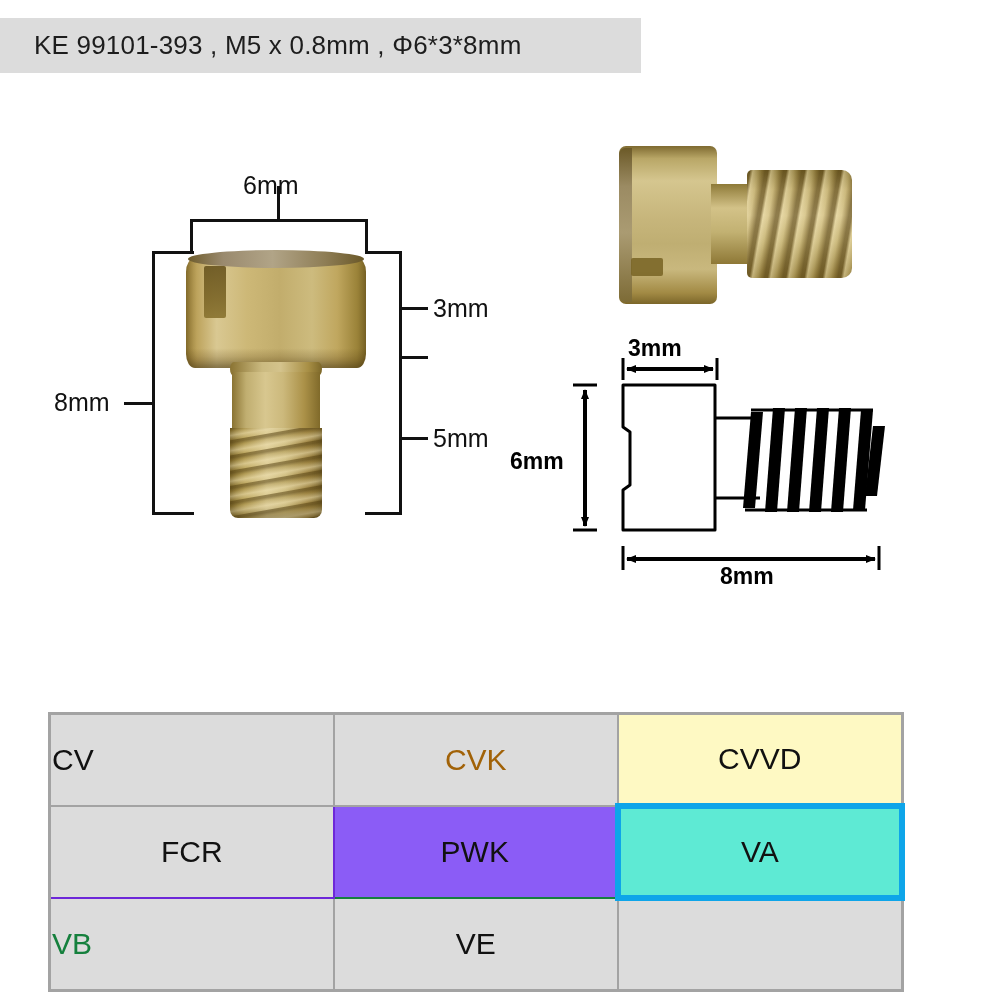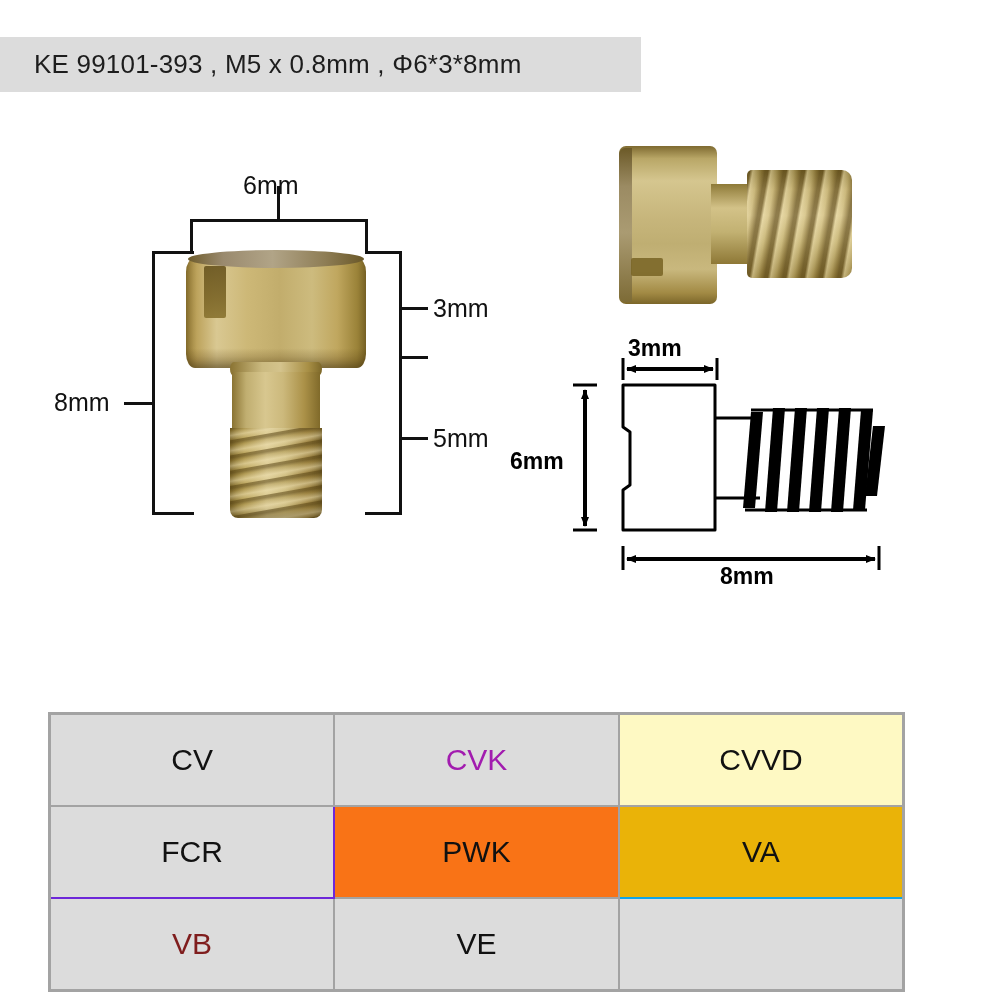--- a/index.html
+++ b/index.html
@@ -13,21 +13,21 @@
     height: 1001px;
     background: #ffffff;
     font-family: "Liberation Sans", sans-serif;
     overflow: hidden;
   }
 
   
   #header-banner {
     position: absolute;
     left: 0;
-    top: 37px;
+    top: 18px;
     width: 641px;
     height: 55px;
     background: #dcdcdc;
     display: flex;
     align-items: center;
   }
   #header-title {
     padding-left: 34px;
     font-size: 26px;
     color: #1d1d1d;
@@ -346,30 +346,30 @@
     <div class="cad-label" style="left:73px; top:5px;">3mm</div>
     <div class="cad-label" style="left:-45px; top:118px;">6mm</div>
     <div class="cad-label" style="left:165px; top:233px;">8mm</div>
   </div>
 
   <table id="compat-table" style="position:absolute; left:48px; top:712px; width:857px; height:266px;
                 border-collapse:collapse; table-layout:fixed;
                 border:3px solid #a3a3a3;">
     <tbody>
       <tr>
-        <td style="border:2px solid #a3a3a3; background:#dcdcdc; text-align:center; vertical-align:middle; font-size:30px; color:#111; height:88px;">CV</td>
-        <td style="border:2px solid #a3a3a3; background:#dcdcdc; text-align:center; vertical-align:middle; font-size:30px; color:#a21caf;">CVK</td>
+        <td style="border:2px solid #a3a3a3; background:#dcdcdc; vertical-align:middle; font-size:30px; color:#111; height:88px;">CV</td>
+        <td style="border:2px solid #a3a3a3; background:#dcdcdc; text-align:center; vertical-align:middle; font-size:30px; color:#a16207;">CVK</td>
         <td style="border:2px solid #a3a3a3; background:#fef9c3; text-align:center; vertical-align:middle; font-size:30px; color:#111;">CVVD</td>
       </tr>
       <tr>
         <td style="border:2px solid #6d28d9; background:#dcdcdc; text-align:center; vertical-align:middle; font-size:30px; color:#111; height:88px;">FCR</td>
-        <td style="border:2px solid #a3a3a3; background:#f97316; text-align:center; vertical-align:middle; font-size:30px; color:#111;">PWK</td>
-        <td style="border:2px solid #0ea5e9; background:#eab308; text-align:center; vertical-align:middle; font-size:30px; color:#111;margin-top:26px;">VA</td>
+        <td style="border:2px solid #15803d; background:#8b5cf6; text-align:center; vertical-align:middle; font-size:30px; color:#111;">PWK</td>
+        <td style="border:6px solid #0ea5e9; background:#5eead4; text-align:center; vertical-align:middle; font-size:30px; color:#111;margin-top:26px;">VA</td>
       </tr>
       <tr>
-        <td style="border:2px solid #a3a3a3; background:#dcdcdc; text-align:center; vertical-align:middle; font-size:30px; color:#7f1d1d; height:88px;">VB</td>
+        <td style="border:2px solid #a3a3a3; background:#dcdcdc; vertical-align:middle; font-size:30px; color:#15803d; height:88px;">VB</td>
         <td style="border:2px solid #a3a3a3; background:#dcdcdc; text-align:center; vertical-align:middle; font-size:30px; color:#111;">VE</td>
         <td style="border:2px solid #a3a3a3; background:#dcdcdc; text-align:center; vertical-align:middle; font-size:30px; color:#111;"></td>
       </tr>
     </tbody>
   </table>
 
 </div>
 
 </body></html>

